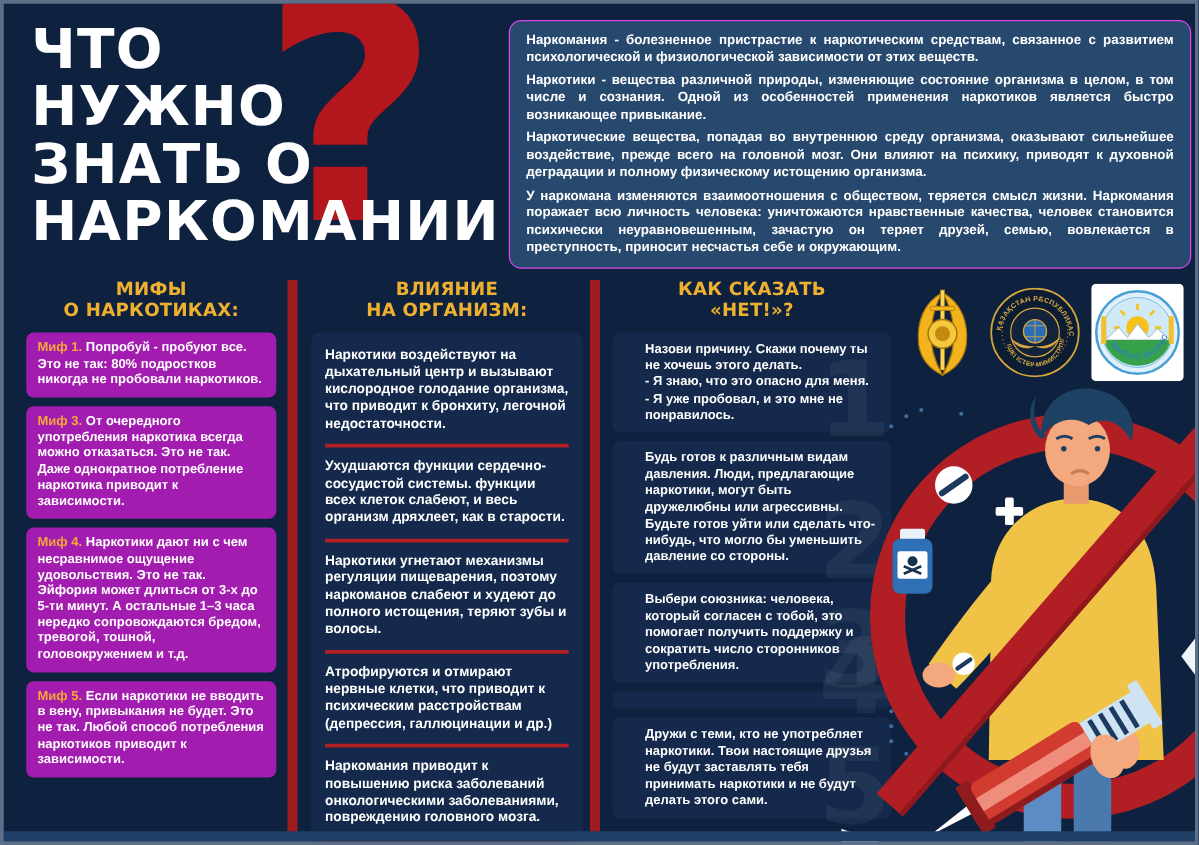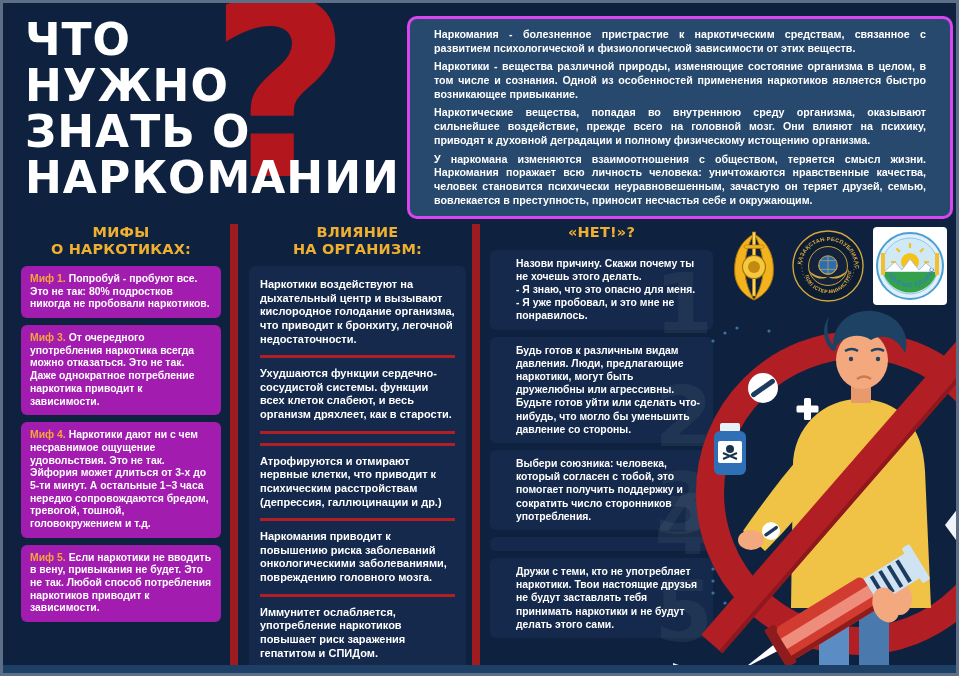--- a/index.html
+++ b/index.html
@@ -4,21 +4,21 @@
 <style>
   html,body{margin:0;padding:0;background:#0a1830;}
   .poster{position:relative;width:959px;height:676px;background:#0e2240;overflow:hidden;
           font-family:"Liberation Sans",sans-serif;box-sizing:border-box;border:3px solid #5d6f86;}
   
   .qmark{position:absolute;left:206px;top:-34px;z-index:1;font-family:"DejaVu Sans",sans-serif;
          font-weight:700;font-size:245px;line-height:1;color:#b3161d;}
   .title{position:absolute;left:22px;top:14px;z-index:2;color:#fff;font-family:"DejaVu Sans",sans-serif;
          font-weight:700;font-size:44px;line-height:46px;letter-spacing:1px;}
   .intro{position:absolute;left:404px;top:13px;width:546px;z-index:2;background:#27496e;
-         border:3px solid #d946ef;border-radius:10px;padding:9px 24px;box-sizing:border-box;}
+         border:1px solid #d946ef;border-radius:10px;padding:9px 13px;box-sizing:border-box;}
   .intro p{margin:0 0 5px;color:#fff;font-size:10.7px;line-height:1.28;font-weight:700;text-align:justify;}
   .intro p:last-child{margin-bottom:0;}
   
   .col{position:absolute;top:221px;}
   #col1{left:18px;width:200px;}
   #col2{left:246px;width:217px;}
   #col3{left:487px;width:223px;}
   .col-header{color:#f0b02f;font-family:"DejaVu Sans",sans-serif;font-weight:700;
               font-size:14.5px;line-height:1.14;margin-bottom:9px;letter-spacing:.2px;text-align:center;}
   .vbar{position:absolute;top:221px;width:8px;height:447px;background:#9e1b20;}
@@ -77,33 +77,35 @@
   <div class="col" id="col2">
     <div class="col-header">
       <div>ВЛИЯНИЕ</div>
       <div>НА ОРГАНИЗМ:</div>
     </div>
     <div class="effects-panel">
       <div class="effect">Наркотики воздействуют на дыхательный центр и вызывают кислородное голодание организма, что приводит к бронхиту, легочной недостаточности.</div>
       <div class="sep"></div>
       <div class="effect">Ухудшаются функции сердечно-сосудистой системы. функции всех клеток слабеют, и весь организм дряхлеет, как в старости.</div>
       <div class="sep"></div>
+      <div class="effect">Наркотики угнетают механизмы регуляции пищеварения, поэтому наркоманов слабеют и худеют до полного истощения, теряют зубы и волосы.</div>
       <div class="sep"></div>
       <div class="effect">Атрофируются и отмирают нервные клетки, что приводит к психическим расстройствам (депрессия, галлюцинации и др.)</div>
       <div class="sep"></div>
       <div class="effect">Наркомания приводит к повышению риска заболеваний онкологическими заболеваниями, повреждению головного мозга.</div>
       <div class="sep"></div>
       <div class="effect">Иммунитет ослабляется, употребление наркотиков повышает риск заражения гепатитом и СПИДом.</div>
     </div>
   </div>
 
   <div class="vbar" id="vbar2"></div>
 
   <div class="col" id="col3">
     <div class="col-header">
+      <div>КАК СКАЗАТЬ</div>
       <div>«НЕТ!»?</div>
     </div>
     <div class="no-card">
         <span class="big-num">1</span>
         <span class="txt">Назови причину. Скажи почему ты не хочешь этого делать.
 - Я знаю, что это опасно для меня.
 - Я уже пробовал, и это мне не понравилось.</span>
       </div>
     <div class="no-card">
         <span class="big-num">2</span>

